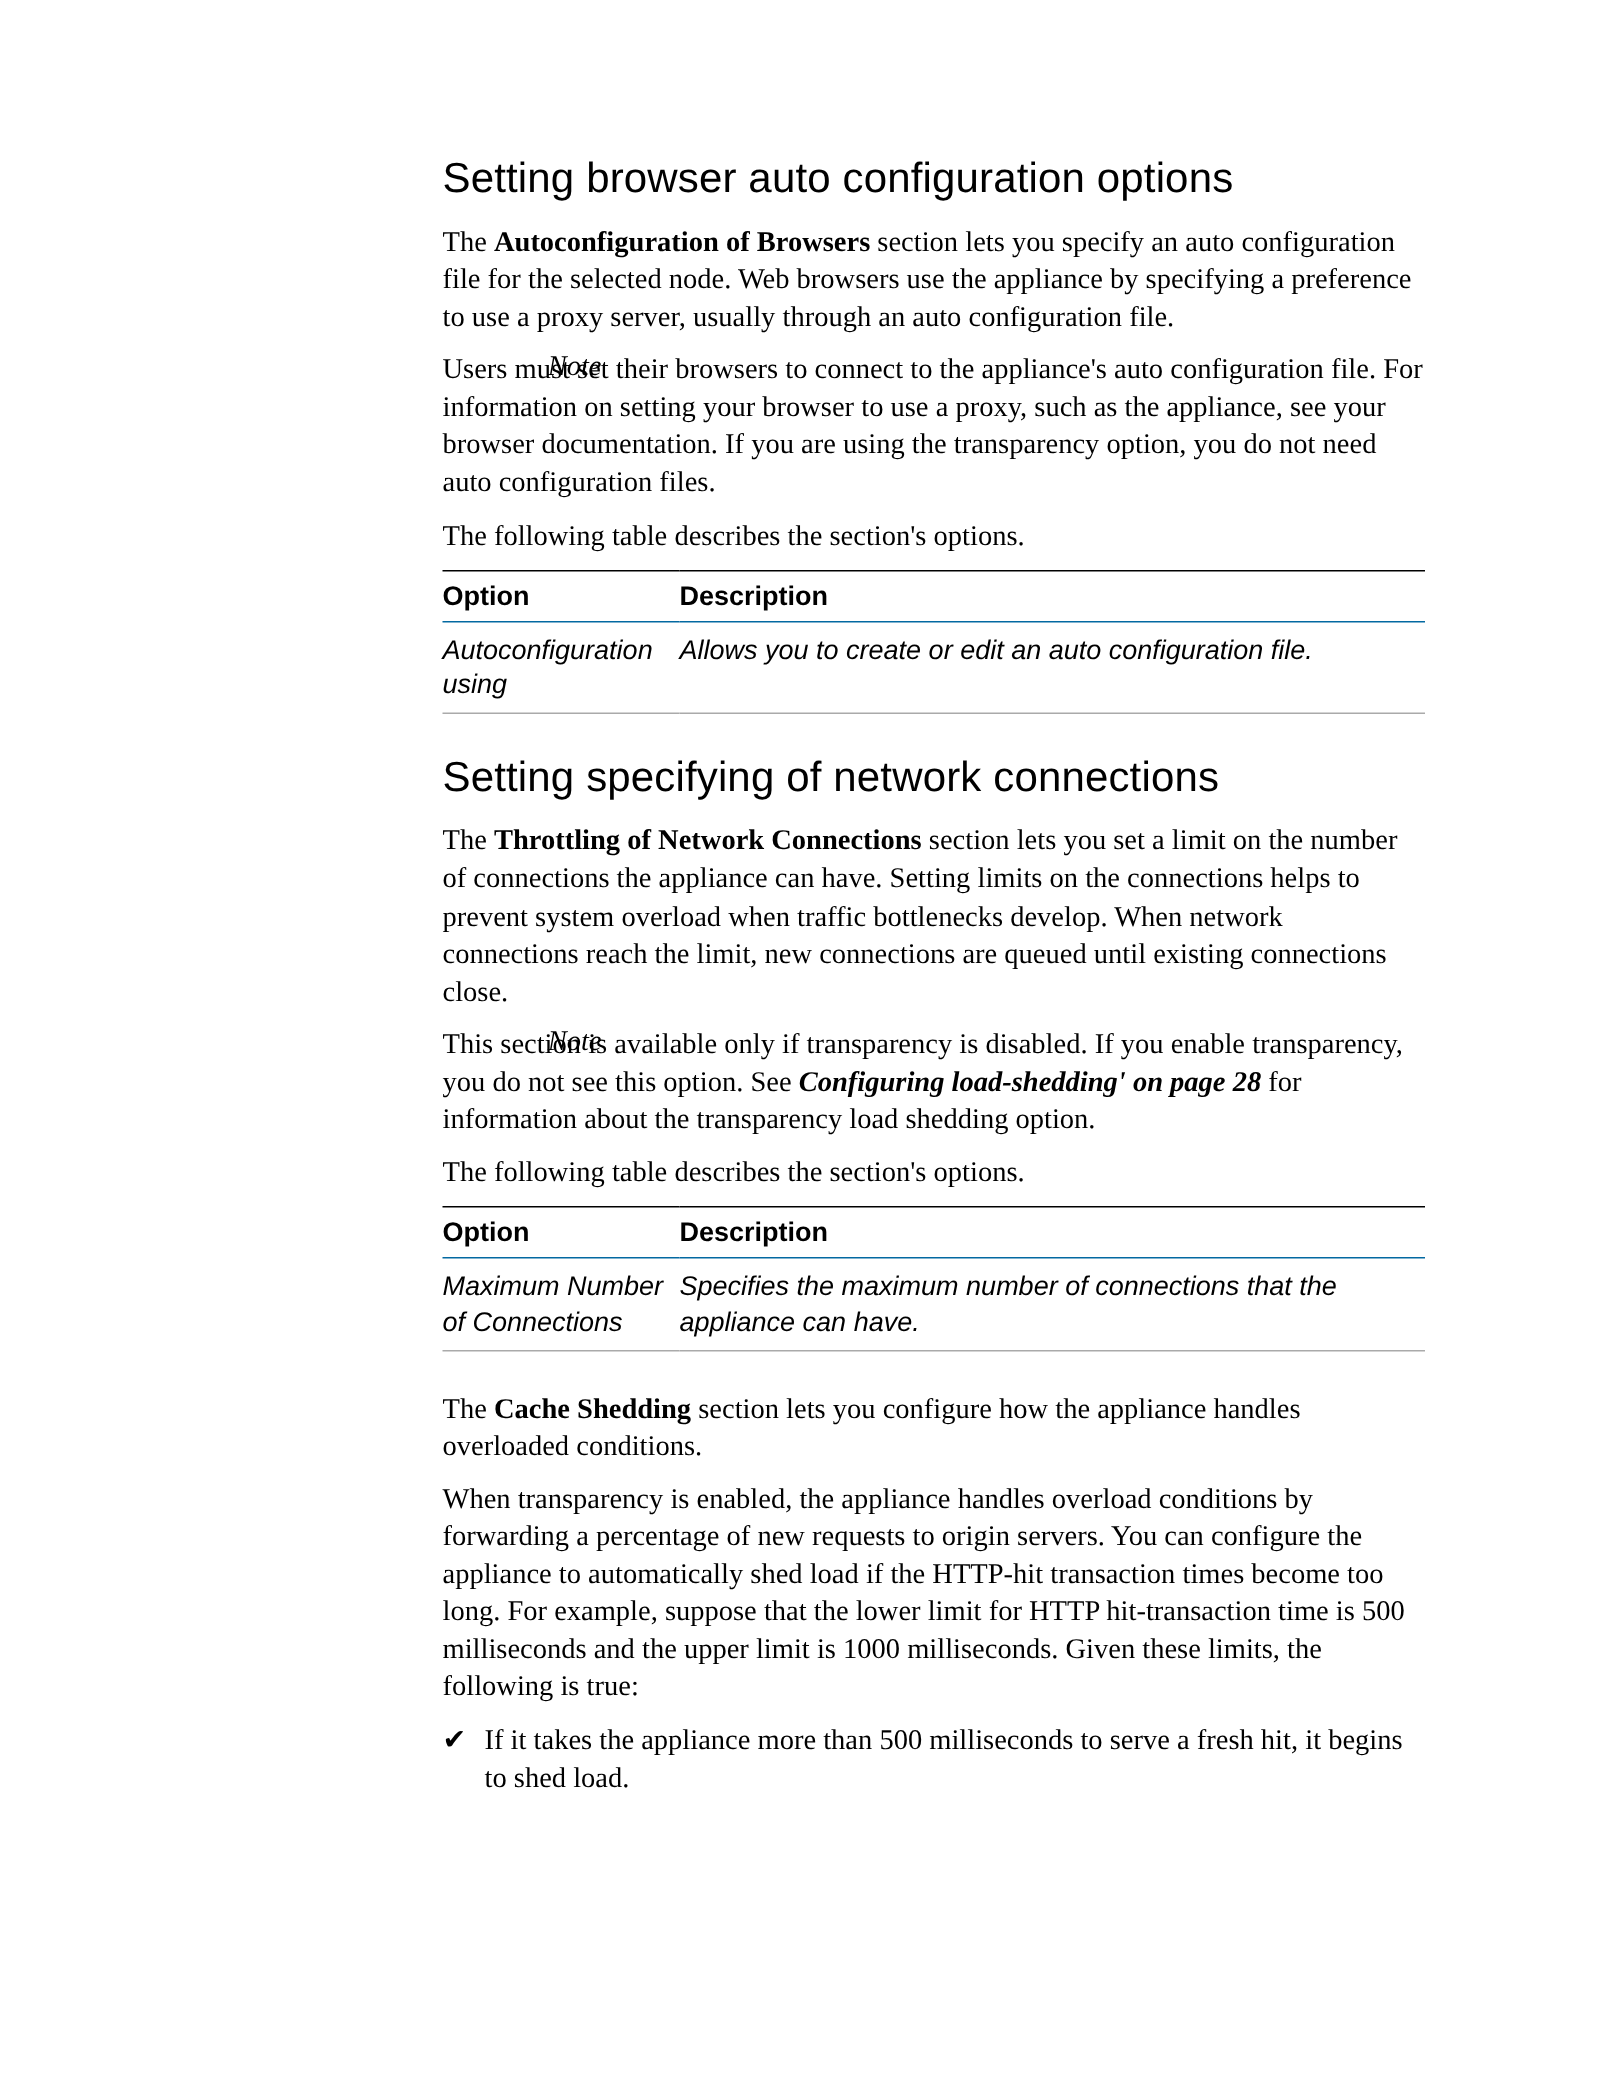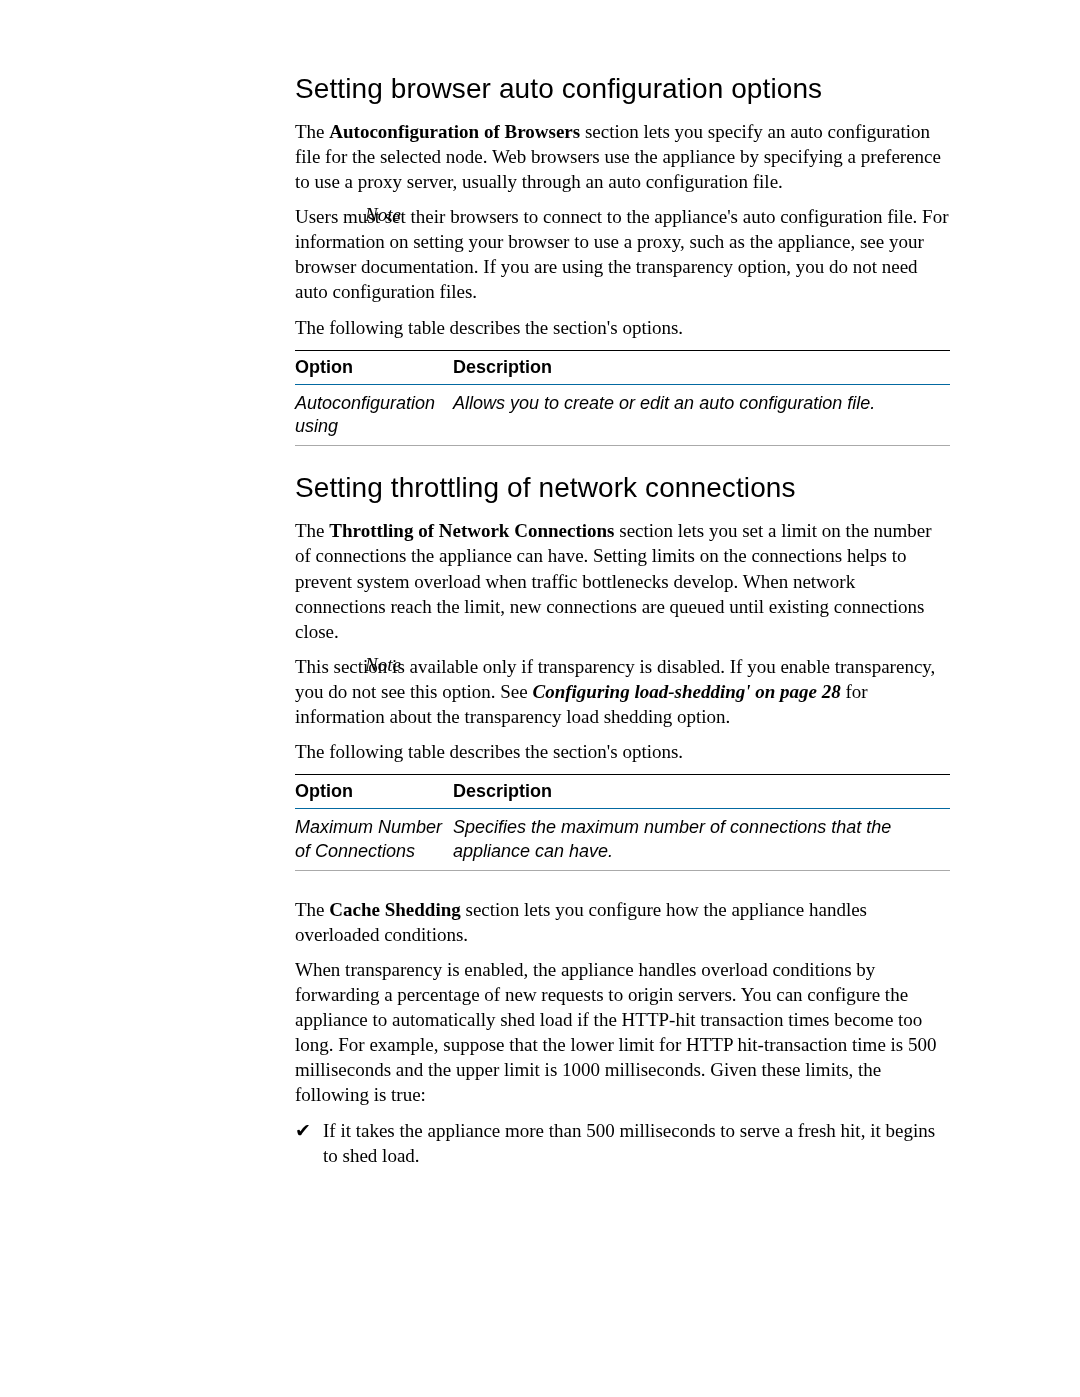--- a/index.html
+++ b/index.html
@@ -6,21 +6,21 @@
     margin: 0;
     padding: 0;
     background: #ffffff;
     color: #000000;
     font-family: "Times New Roman", Times, serif;
   }
   .page {
     box-sizing: border-box;
     width: 1080px;
     height: 1397px;
-    padding: 73px 130px 0 200px;
+    padding: 103px 130px 0 200px;
     position: relative;
   }
   .note-col {
     position: absolute;
     left: 16px;
     width: 90px;
     text-align: right;
     font-style: italic;
     font-size: 19px;
     font-family: "Times New Roman", Times, serif;
@@ -146,21 +146,21 @@
       <tbody>
         <tr>
           <td class="col-opt">Autoconfiguration using</td>
           <td>Allows you to create or edit an auto configuration file.</td>
         </tr>
       </tbody>
     </table>
   </div>
 
   <div class="content-col">
-    <h2 class="section-heading">Setting throttling of network connections</h2>
+    <h2 class="section-heading">Setting specifying of network connections</h2>
 
     <p class="body">
       <span>The </span><span class="bold">Throttling of Network Connections</span><span> section lets you set a limit on the number of connections the appliance can have. Setting limits on the connections helps to prevent system overload when traffic bottlenecks develop. When network connections reach the limit, new connections are queued until existing connections close.</span>
     </p>
 
     <div class="para-block">
       <div class="note-col">Note</div>
       <p class="body">
         <span>This section is available only if transparency is disabled. If you enable transparency, you do not see this option. See </span><span class="ital">Configuring load-shedding' on page 28</span><span> for information about the transparency load shedding option.</span>
       </p>

